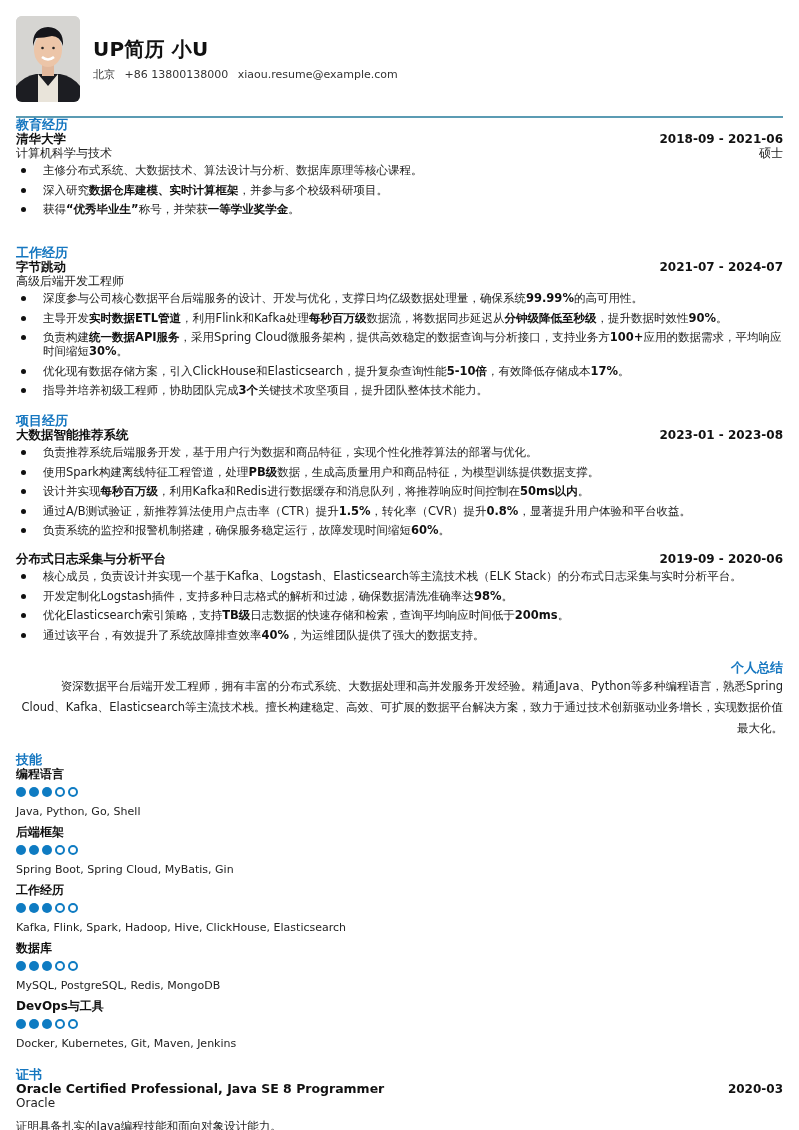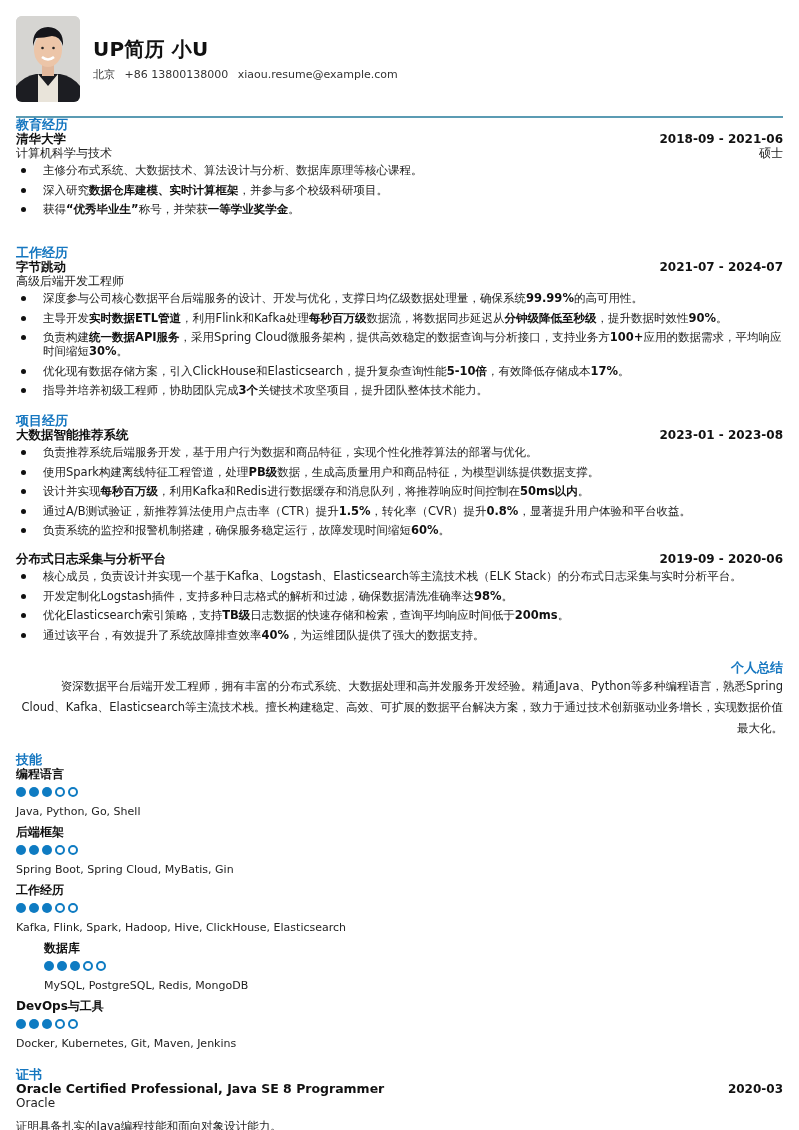--- a/index.html
+++ b/index.html
@@ -166,21 +166,21 @@
           <div class="skill-name">工作经历</div>
           <div class="dots">
             <span class="dot on"></span>
             <span class="dot on"></span>
             <span class="dot on"></span>
             <span class="dot off"></span>
             <span class="dot off"></span>
           </div>
           <div class="skill-keys">Kafka, Flink, Spark, Hadoop, Hive, ClickHouse, Elasticsearch</div>
         </div>
-        <div style="margin-bottom: 7px; margin-left: 28px;">
+        <div style="margin-bottom: 7px;">
           <div class="skill-name">数据库</div>
           <div class="dots">
             <span class="dot on"></span>
             <span class="dot on"></span>
             <span class="dot on"></span>
             <span class="dot off"></span>
             <span class="dot off"></span>
           </div>
           <div class="skill-keys">MySQL, PostgreSQL, Redis, MongoDB</div>
         </div>

